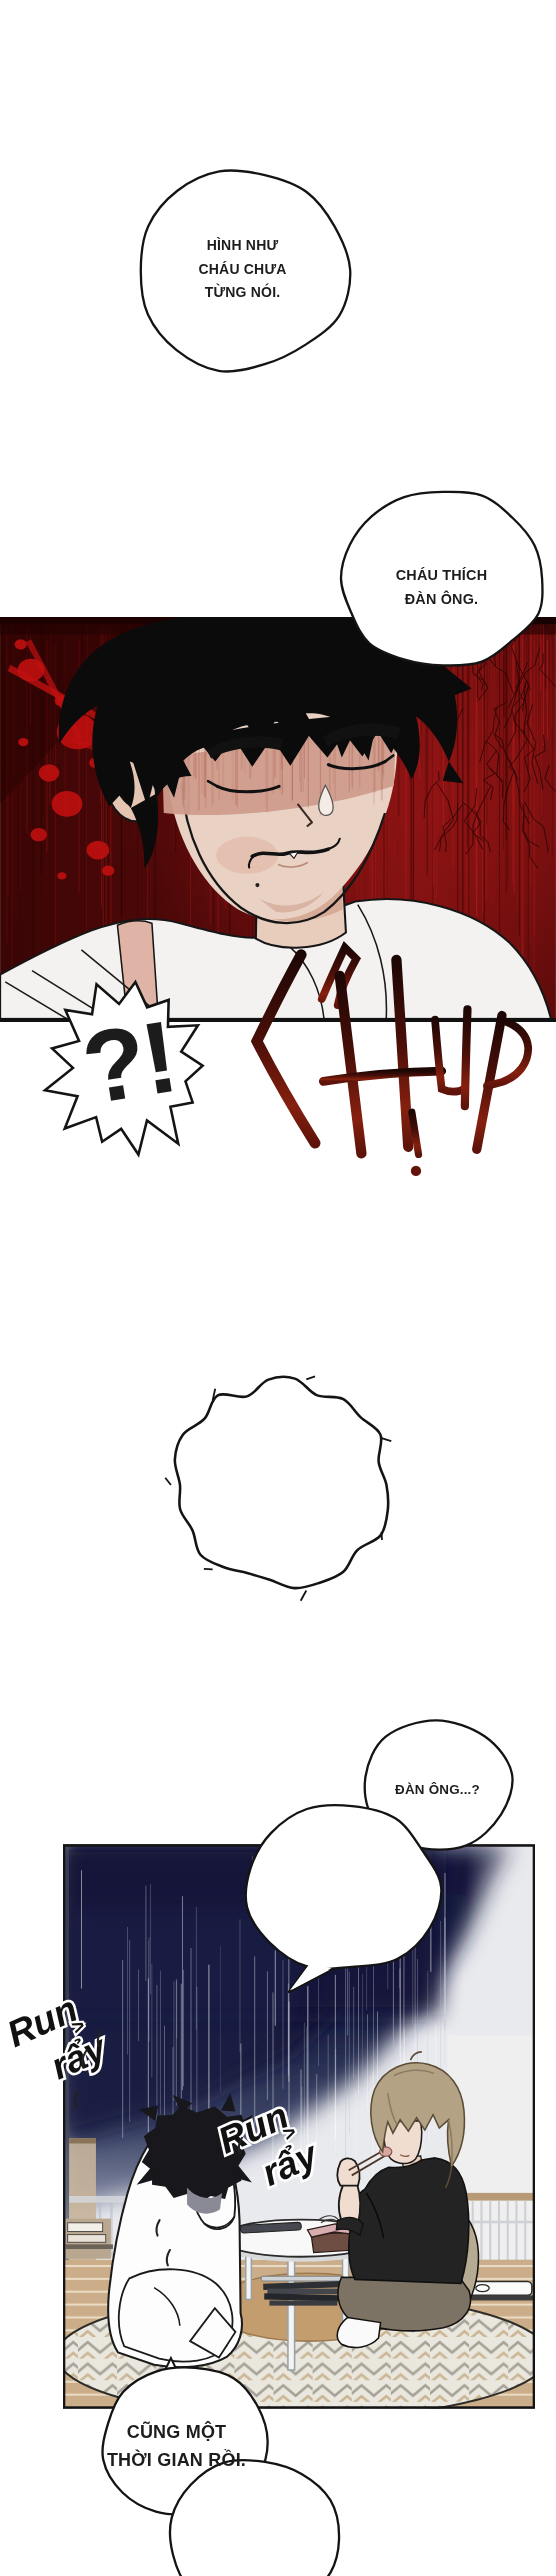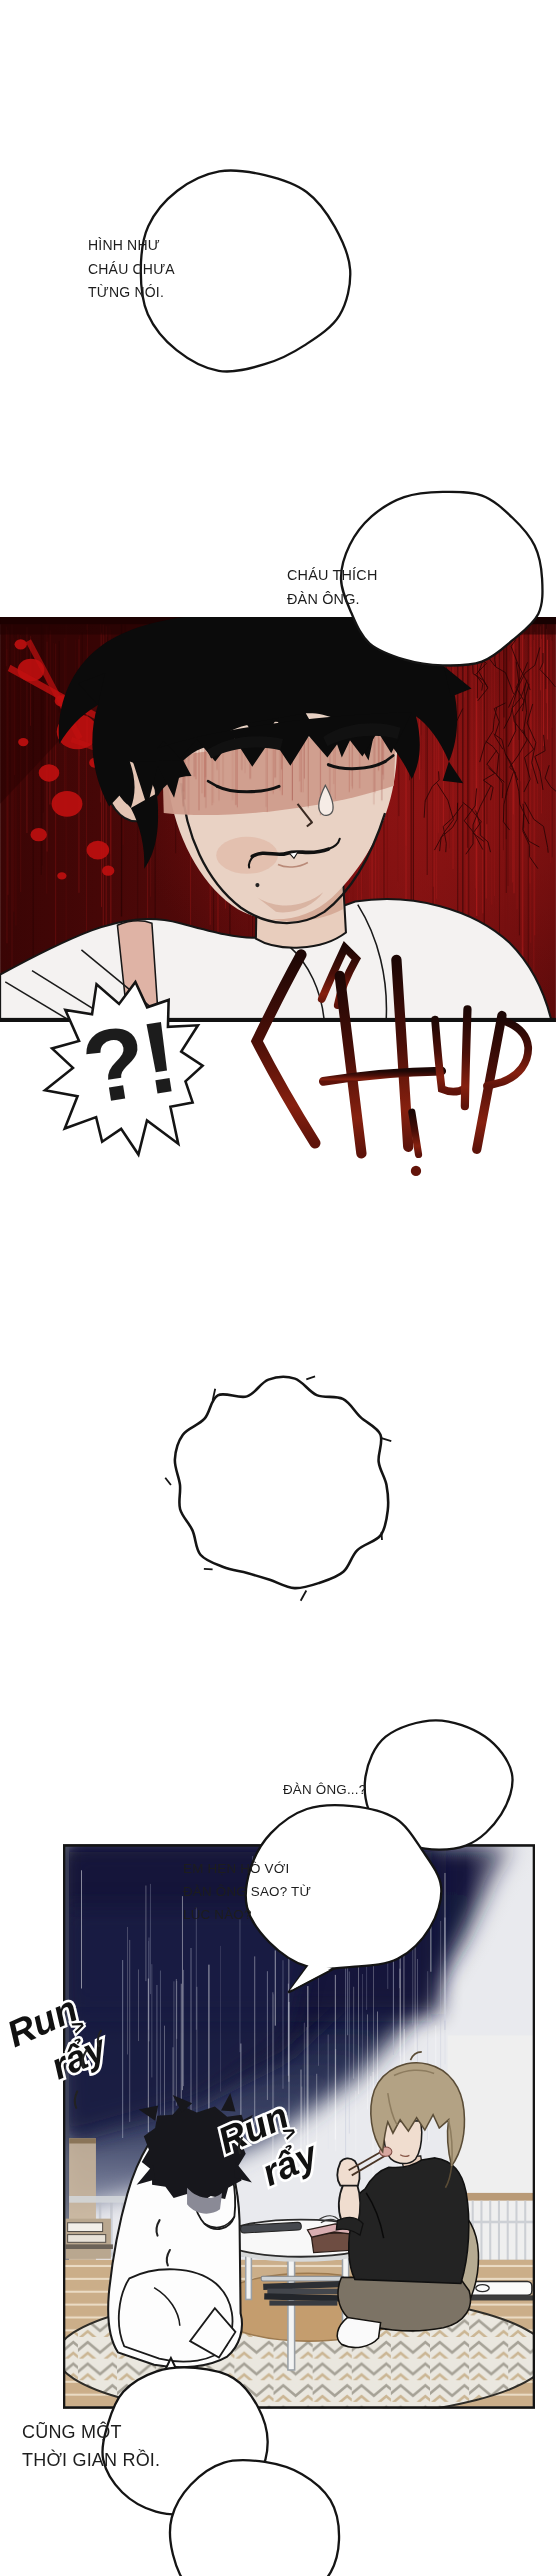--- a/index.html
+++ b/index.html
@@ -1,17 +1,17 @@
 <!DOCTYPE html>
 <html style="font-size:8.2px"><head><meta charset="utf-8">
 <style>
 html,body{margin:0;padding:0;background:#fff;}
 #page{position:relative;width:556px;height:3215px;background:#ffffff;overflow:hidden;font-family:"Liberation Sans",sans-serif;}
 .abs{position:absolute;}
-.bt{position:absolute;font-weight:normal;color:#1d1d1d;letter-spacing:0.2px;white-space:nowrap;}
+.bt{position:absolute;font-weight:bold;color:#1d1d1d;text-align:center;letter-spacing:0.2px;white-space:nowrap;}
 </style></head><body>
 <div id="page">
 <svg class="abs" style="left:0;top:617px" width="556" height="405" viewBox="0 1197 1080 787">
       <defs>
         <linearGradient id="rg" x1="0" y1="0" x2="1" y2="0">
           <stop offset="0" stop-color="#3a0505"></stop>
           <stop offset="0.45" stop-color="#570a0a"></stop>
           <stop offset="0.75" stop-color="#7c1111"></stop>
           <stop offset="1" stop-color="#5e0b0b"></stop>
         </linearGradient>
@@ -726,15 +726,14 @@
       <path d="M519.9 4740.0C520.1 4762.4 513.5 4787.4 502.3 4807.6C491.1 4827.9 473.2 4849.4 452.6 4861.5C432.0 4873.6 403.8 4877.9 378.8 4880.4C353.9 4882.9 326.5 4883.3 302.9 4876.3C279.3 4869.3 254.3 4855.3 237.3 4838.5C220.2 4821.7 205.2 4797.6 200.6 4775.6C195.9 4753.6 203.0 4728.4 209.5 4706.4C216.0 4684.4 223.9 4660.4 239.5 4643.4C255.1 4626.3 279.8 4611.8 303.1 4604.1C326.4 4596.4 354.1 4594.8 379.2 4597.0C404.3 4599.2 433.4 4604.4 453.7 4617.1C474.0 4629.7 490.1 4652.4 501.1 4672.9C512.1 4693.4 519.7 4717.6 519.9 4740.0Z" fill="#fff" stroke="#141414" stroke-width="4.5"></path>
       <path d="M658.6 4924.0C658.7 4947.4 653.8 4973.5 642.2 4994.2C630.7 5014.9 610.6 5034.7 589.4 5048.2C568.3 5061.7 540.4 5073.2 515.2 5075.2C490.0 5077.2 462.7 5068.2 438.2 5060.0C413.7 5051.8 385.5 5042.5 368.4 5025.8C351.4 5009.1 341.7 4982.6 335.9 4959.6C330.1 4936.6 327.8 4910.5 333.6 4887.9C339.4 4865.3 353.6 4841.7 370.5 4823.9C387.4 4806.0 411.3 4788.2 435.2 4780.9C459.2 4773.5 489.1 4776.0 514.3 4779.7C539.5 4783.5 565.3 4791.1 586.6 4803.5C607.9 4815.9 629.8 4833.9 641.8 4854.0C653.8 4874.1 658.6 4900.6 658.6 4924.0Z" fill="#fff" stroke="#141414" stroke-width="4.5"></path>
       <path d="M658 5320 C662 5270 678 5240 700 5218 C740 5200 795 5194 845 5197 C895 5202 945 5222 970 5248 C992 5280 1000 5320 1000 5365 C996 5420 966 5480 930 5520 C895 5545 845 5550 795 5546 C740 5540 695 5510 672 5468 C658 5425 655 5370 658 5320 Z" fill="#fff" stroke="#141414" stroke-width="4.5"></path>
       <path d="M250 6160 L272 6242 L305 6165 Z" fill="#fff" stroke="#141414" stroke-width="4"></path>
       <path d="M564.5 6002.0C564.8 6030.2 557.2 6060.8 543.3 6086.9C529.3 6112.9 507.9 6141.5 480.9 6158.3C453.9 6175.1 415.1 6182.8 381.3 6187.8C347.6 6192.8 310.8 6194.8 278.5 6188.5C246.2 6182.1 213.6 6166.8 187.7 6149.4C161.8 6132.1 137.3 6108.9 123.1 6084.3C108.8 6059.8 102.2 6029.5 102.1 6002.0C102.0 5974.5 109.0 5944.9 122.5 5919.4C135.9 5894.0 157.2 5868.4 182.7 5849.4C208.2 5830.4 242.3 5812.1 275.7 5805.4C309.1 5798.7 349.9 5801.7 383.2 5809.3C416.6 5816.9 449.6 5832.7 475.9 5850.8C502.2 5868.9 526.4 5892.8 541.2 5918.0C556.0 5943.1 564.1 5973.8 564.5 6002.0Z" fill="#fff" stroke="#141414" stroke-width="4.5"></path>
       <circle cx="880" cy="6452" r="287" fill="#fff" stroke="#141414" stroke-width="4.5"></circle>
     </svg>
     <div class="bt" style="left:243px;top:234px;width:309px;margin-left:-155px;font-size:14px;line-height:1.68;letter-spacing:0.2px">HÌNH NHƯ<br>CHÁU CHƯA<br>TỪNG NÓI.</div>
     <div class="bt" style="left:442px;top:564px;width:309px;margin-left:-155px;font-size:14.4px;line-height:1.66;letter-spacing:0.2px">CHÁU THÍCH<br>ĐÀN ÔNG.</div>
     <div class="bt" style="left:438px;top:1780px;width:309px;margin-left:-155px;font-size:13.4px;line-height:1.42;letter-spacing:0.2px">ĐÀN ÔNG...?</div>
-    <div class="bt" style="left:338px;top:1857px;width:309px;margin-left:-155px;font-size:13.4px;line-height:1.72;letter-spacing:0.2px">EM HẸN HÒ VỚI<br>ĐÀN ÔNG SAO? TỪ<br>LÚC NÀO?</div>
     <div class="bt" style="left:177px;top:2419px;width:309px;margin-left:-155px;font-size:18px;line-height:1.55;letter-spacing:0.2px">CŨNG MỘT<br>THỜI GIAN RỒI.</div>
   </div>
 
 </body></html>

